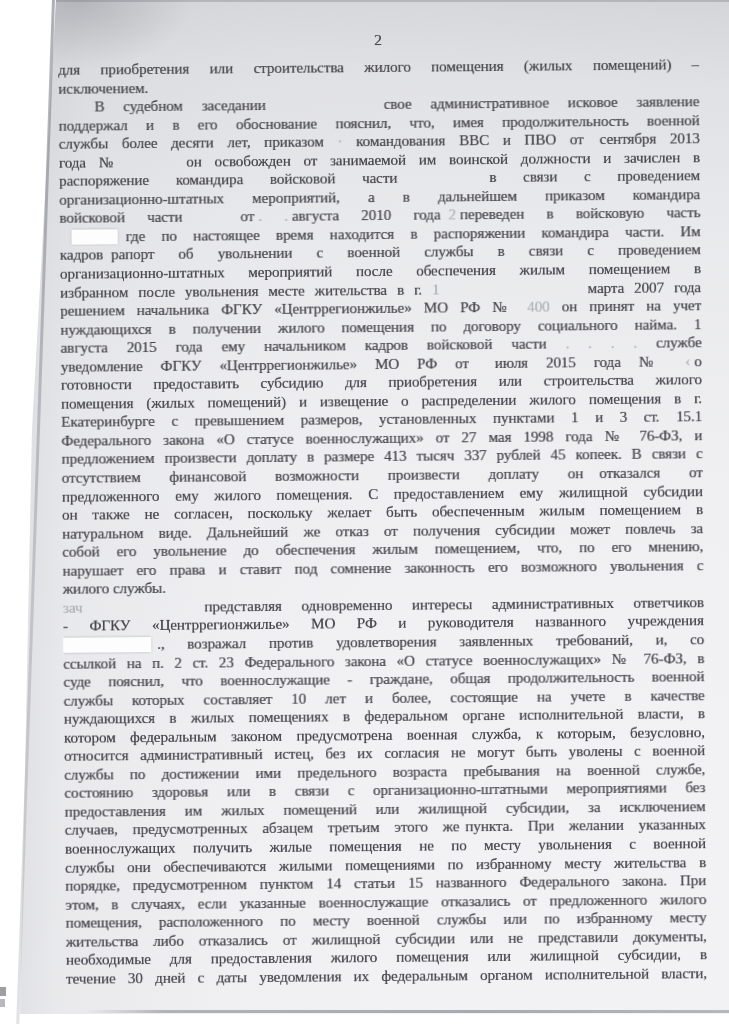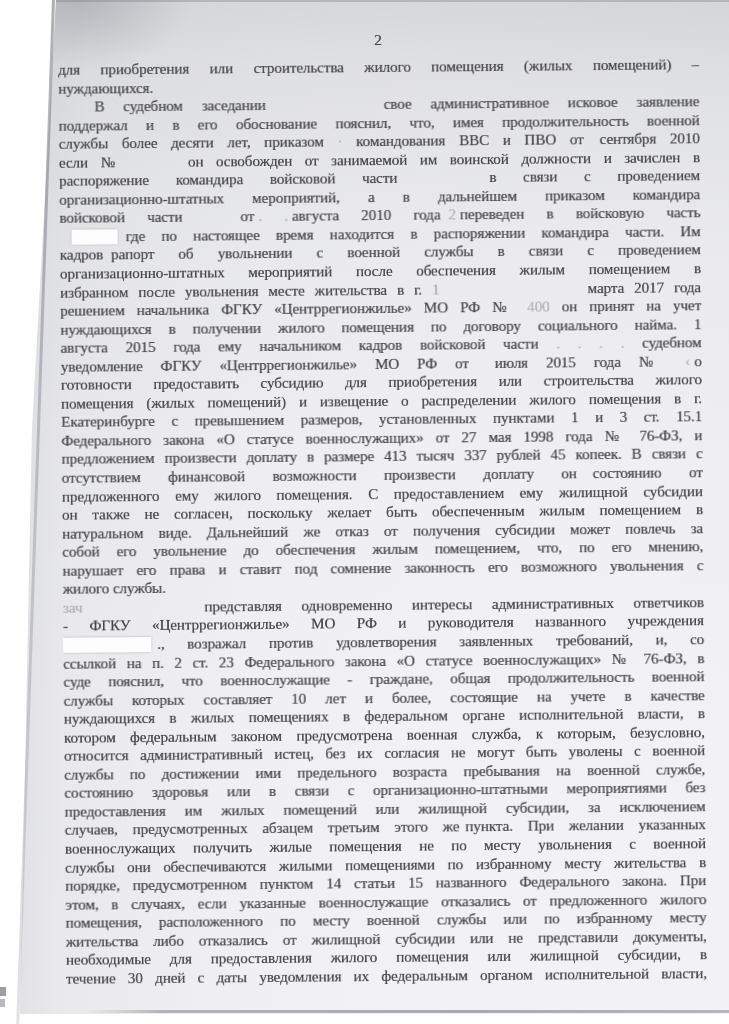--- a/index.html
+++ b/index.html
@@ -72,42 +72,42 @@
 </div>
 <div class="left-edge"></div>
 <div class="bottom-line"></div>
 <div class="corner-mark-a"></div>
 <div class="corner-mark-b"></div>
 
 <div class="text-block-wrap">
   <div class="pagenum">2</div>
   <div>
       <div class="line"><span class="t">для приобретения или строительства жилого помещения (жилых помещений) –</span></div>
-      <div class="line left"><span class="t">нуждающихся.</span></div>
+      <div class="line left"><span class="t">исключением.</span></div>
       <div class="line"><span class="gap" style="width: 36px;"></span><span class="t">В судебном заседании</span><span class="gap" style="width: 118px;"></span><span class="t">свое административное исковое заявление</span></div>
       <div class="line"><span class="t">поддержал и в его обоснование пояснил, что, имея продолжительность военной</span></div>
-      <div class="line"><span class="t">службы более десяти лет, приказом </span><span class="faint">·</span><span class="t"> командования ВВС и ПВО от</span><span class="gap" style="width: 16px;"></span><span class="t">сентября 2010</span></div>
-      <div class="line"><span class="t">если №</span><span class="gap" style="width: 64px;"></span><span class="t">он освобожден от занимаемой им воинской должности и зачислен в</span></div>
+      <div class="line"><span class="t">службы более десяти лет, приказом </span><span class="faint">·</span><span class="t"> командования ВВС и ПВО от</span><span class="gap" style="width: 16px;"></span><span class="t">сентября 2013</span></div>
+      <div class="line"><span class="t">года №</span><span class="gap" style="width: 64px;"></span><span class="t">он освобожден от занимаемой им воинской должности и зачислен в</span></div>
       <div class="line"><span class="t">распоряжение командира войсковой части</span><span class="gap" style="width: 92px;"></span><span class="t">в связи с проведением</span></div>
       <div class="line"><span class="t">организационно-штатных мероприятий, а в дальнейшем приказом командира</span></div>
       <div class="line"><span class="t">войсковой части</span><span class="gap" style="width: 58px;"></span><span class="t">от</span><span class="gap" style="width: 4px;"></span><span class="faint">. .</span><span class="gap" style="width: 4px;"></span><span class="t">августа 2010 года</span><span class="gap" style="width: 8px;"></span><span class="faint">2</span><span class="gap" style="width: 4px;"></span><span class="t">переведен в войсковую часть</span></div>
       <div class="line"><span class="gap" style="width: 12px;"></span><span class="wbox" style="width: 46px;"></span><span class="gap" style="width: 8px;"></span><span class="t">где по настоящее время находится в распоряжении командира части. Им</span></div>
       <div class="line"><span class="t">кадров</span><span class="gap" style="width: 8px;"></span><span class="t">рапорт об увольнении с военной службы в связи с проведением</span></div>
       <div class="line"><span class="t">организационно-штатных мероприятий после обеспечения жилым помещением в</span></div>
-      <div class="line"><span class="t">избранном после увольнения месте жительства в г. </span><span class="faint">1</span><span class="gap" style="width: 148px;"></span><span class="t">марта 2017 года</span></div>
+      <div class="line"><span class="t">избранном после увольнения месте жительства в г. </span><span class="faint">1</span><span class="gap" style="width: 148px;"></span><span class="t">марта 2007 года</span></div>
       <div class="line"><span class="t">решением начальника ФГКУ «Центррегионжилье» МО РФ № </span><span class="faint">400</span><span class="t"> он принят на учет</span></div>
       <div class="line"><span class="t">нуждающихся в получении жилого помещения по договору социального найма. 1</span></div>
-      <div class="line"><span class="t">августа 2015 года ему начальником кадров войсковой части </span><span class="faint">. . . .</span><span class="t"> судебном</span></div>
+      <div class="line"><span class="t">августа 2015 года ему начальником кадров войсковой части </span><span class="faint">. . . .</span><span class="t"> службе</span></div>
       <div class="line"><span class="t">уведомление ФГКУ «Центррегионжилье» МО РФ от</span><span class="gap" style="width: 26px;"></span><span class="t">июля 2015 года № </span><span class="faint">‹</span><span class="gap" style="width: 4px;"></span><span class="t">о</span></div>
       <div class="line"><span class="t">готовности предоставить субсидию для приобретения или строительства жилого</span></div>
       <div class="line"><span class="t">помещения (жилых помещений) и извещение о распределении жилого помещения в г.</span></div>
       <div class="line"><span class="t">Екатеринбурге с превышением размеров, установленных пунктами 1 и 3 ст. 15.1</span></div>
       <div class="line"><span class="t">Федерального закона «О статусе военнослужащих» от 27 мая 1998 года № 76-ФЗ, и</span></div>
       <div class="line"><span class="t">предложением произвести доплату в размере 413 тысяч 337 рублей 45 копеек. В связи с</span></div>
-      <div class="line"><span class="t">отсутствием финансовой возможности произвести доплату он</span><span class="gap" style="width: 16px;"></span><span class="t">состоянию от</span></div>
+      <div class="line"><span class="t">отсутствием финансовой возможности произвести доплату он</span><span class="gap" style="width: 16px;"></span><span class="t">отказался от</span></div>
       <div class="line"><span class="t">предложенного ему жилого помещения. С предоставлением ему жилищной субсидии</span></div>
       <div class="line"><span class="t">он также не согласен, поскольку желает быть обеспеченным жилым помещением в</span></div>
       <div class="line"><span class="t">натуральном виде. Дальнейший же отказ от получения субсидии может повлечь за</span></div>
       <div class="line"><span class="t">собой его увольнение до обеспечения жилым помещением, что, по его мнению,</span></div>
       <div class="line"><span class="t">нарушает его права и ставит под сомнение законность его возможного увольнения с</span></div>
       <div class="line left"><span class="t">жилого службы.</span></div>
       <div class="line"><span class="faint">зач</span><span class="gap" style="width: 122px;"></span><span class="t">представляя одновременно интересы административных ответчиков</span></div>
       <div class="line"><span class="t">- ФГКУ «Центррегионжилье» МО РФ и руководителя названного учреждения</span></div>
       <div class="line"><span class="wbox" style="width: 88px;"></span><span class="gap" style="width: 6px;"></span><span class="t">., возражал против удовлетворения заявленных требований, и, со</span></div>
       <div class="line"><span class="t">ссылкой на п. 2 ст. 23 Федерального закона «О статусе военнослужащих» № 76-ФЗ, в</span></div>

